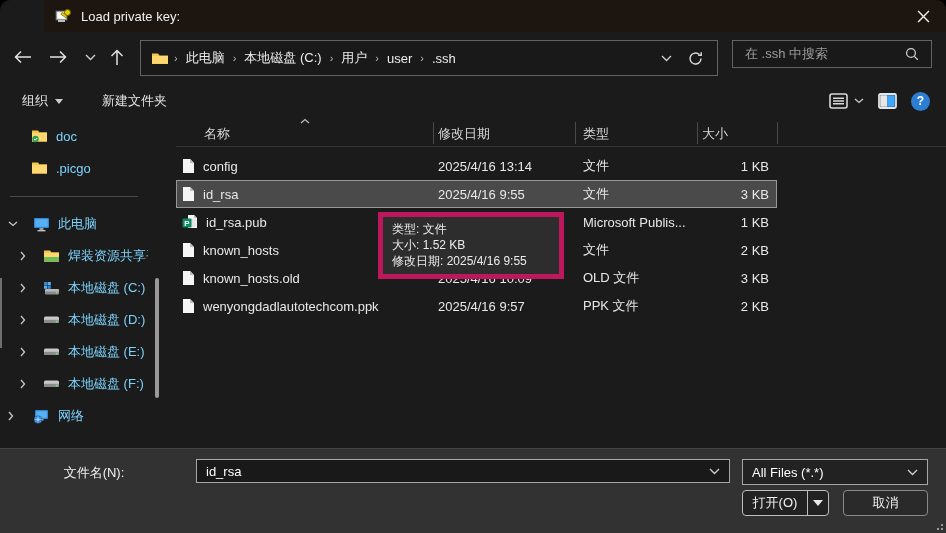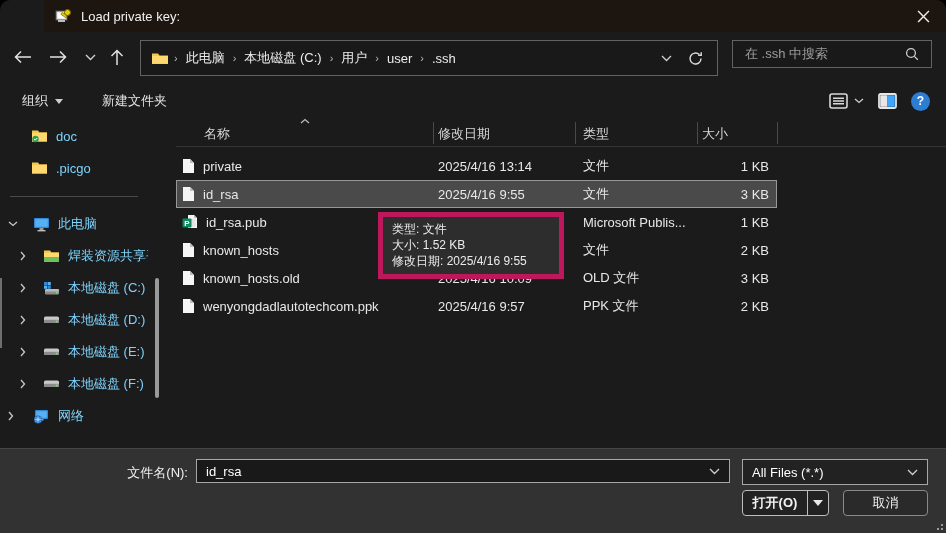--- a/index.html
+++ b/index.html
@@ -53,28 +53,28 @@
   .frow{position:relative;width:601px;height:28px;display:flex;align-items:center;color:#e8e8e8;}
   .frow.selected{background:#4a4a4a;box-shadow:inset 0 0 0 1px #979797;}
   .c-name{width:257px;display:flex;align-items:center;gap:8px;padding-left:6px;box-sizing:border-box;white-space:nowrap;}
   .c-date{width:142px;padding-left:5px;box-sizing:border-box;}
   .c-type{width:122px;padding-left:8px;box-sizing:border-box;white-space:nowrap;overflow:hidden;}
   .c-size{width:80px;text-align:right;padding-right:8px;box-sizing:border-box;}
   
   .tooltip{position:absolute;left:378px;top:212px;width:158px;background:#2d2d2d;border:5px solid #be185d;color:#ececec;font-size:12px;line-height:16px;padding:4px 9px 5px 9px;z-index:5;}
   
   .footer{position:absolute;left:0;right:0;top:448px;bottom:0;background:#323232;border-top:1px solid #464646;}
-  .fn-label{position:absolute;left:0;top:15px;width:188px;text-align:right;color:#f0f0f0;}
+  .fn-label{position:absolute;left:0;top:15px;width:188px;text-align:center;color:#f0f0f0;}
   .fn-input{position:absolute;left:196px;top:10px;width:534px;height:24px;border:1px solid #a6a6a6;background:#191919;display:flex;align-items:center;padding:0 9px;box-sizing:border-box;color:#fff;}
   .fn-input .dchev{margin-left:auto;}
   .filter-select{position:absolute;left:742px;top:10px;width:186px;height:26px;border:1px solid #a6a6a6;background:#222;display:flex;align-items:center;padding:0 9px;box-sizing:border-box;color:#fff;}
   .filter-select .dchev{margin-left:auto;}
   .btn{position:absolute;top:41px;height:26px;border-radius:4px;box-sizing:border-box;display:flex;align-items:center;justify-content:center;color:#f2f2f2;background:#222;}
   .btn-open{left:742px;width:87px;border:1px solid #bdbdbd;padding:0;}
-  .btn-open .olabel{flex:1;text-align:center;font-weight:bold;}
+  .btn-open .olabel{flex:1;text-align:center;}
   .btn-open .osep{width:1px;height:24px;background:#bdbdbd;}
   .btn-open .oarrow{width:20px;display:flex;align-items:center;justify-content:center;}
   .tri-down{width:0;height:0;border-left:5px solid transparent;border-right:5px solid transparent;border-top:6px solid #e8e8e8;}
   .btn-cancel{left:843px;width:85px;border:1px solid #8a8a8a;background:#2a2a2a;}
   .grip{position:absolute;right:3px;bottom:3px;width:10px;height:10px;}
   .grip i{position:absolute;width:2px;height:2px;background:#9a9a9a;}
   .grip i:nth-child(1){right:0;bottom:0;}
   .grip i:nth-child(2){right:0;bottom:4px;}
   .grip i:nth-child(3){right:4px;bottom:0;}
   svg{display:block;}
@@ -354,21 +354,21 @@
       <span class="hdiv" style="left:601px"></span>
     </div>
 
     <div class="rows">
       <div class="frow">
         <span class="c-name">
           <svg width="13" height="16" viewBox="0 0 13 16">
               <path d="M1 1h7l4 4v10H1z" fill="#f5f5f5"></path>
               <path d="M8 1l4 4H8z" fill="#bdbdbd"></path>
             </svg>
-          <span>private</span>
+          <span>config</span>
         </span>
         <span class="c-date">2025/4/16 13:14</span>
         <span class="c-type">文件</span>
         <span class="c-size">1 KB</span>
       </div>
       <div class="frow selected">
         <span class="c-name">
           <svg width="13" height="16" viewBox="0 0 13 16">
               <path d="M1 1h7l4 4v10H1z" fill="#f5f5f5"></path>
               <path d="M8 1l4 4H8z" fill="#bdbdbd"></path>

